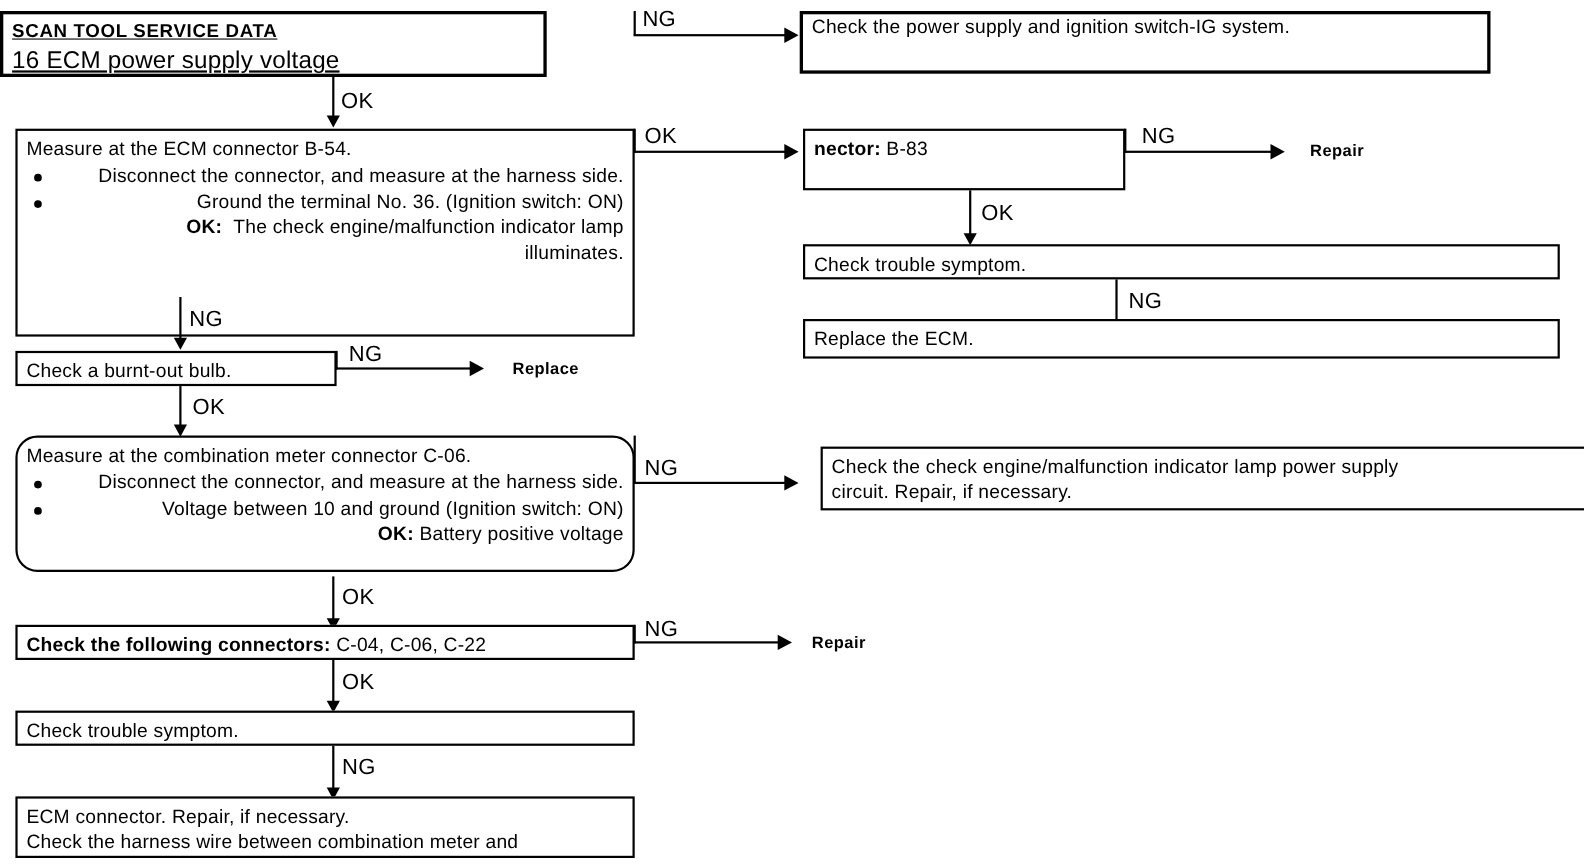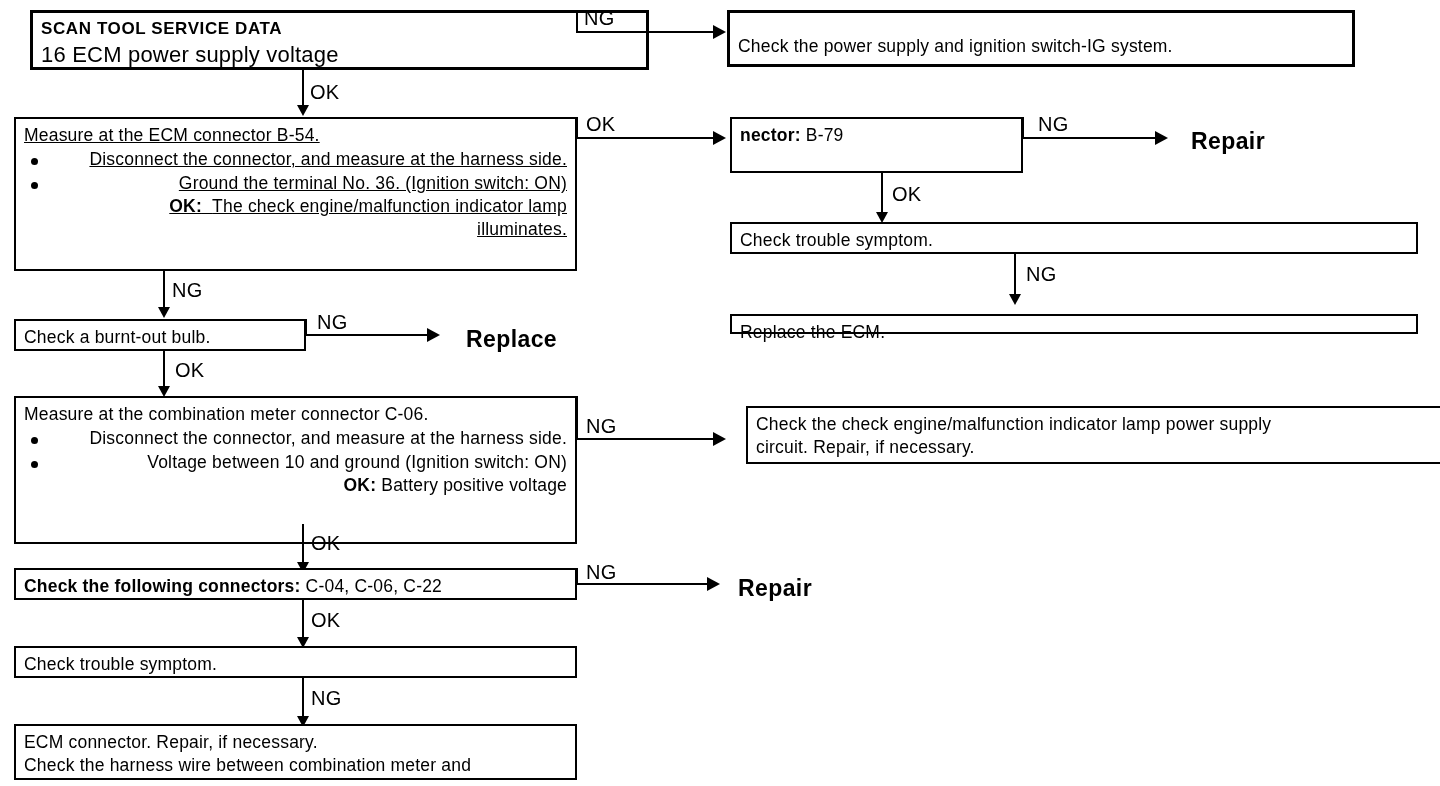--- a/index.html
+++ b/index.html
@@ -57,51 +57,51 @@
   }
   .lbl{
     position:absolute;
     font-size:20px;
     line-height:1;
     white-space:nowrap;
     letter-spacing:0.3px;
   }
   .term{
     position:absolute;
-    font-size:23px;
+    font-size:15px;
     font-weight:bold;
     line-height:1;
     white-space:nowrap;
     letter-spacing:0.4px;
   }
 </style>
 </head>
 <body>
 
 <div id="page">
 
-  <div class="box thick" style="left:30px;top:10px;width:619px;height:60px;">
+  <div class="box thick" style="left:0;top:10px;width:497px;height:60px;text-decoration:underline;">
     <span class="hdr title-line1">SCAN TOOL SERVICE DATA</span>
     <span class="hdr title-line2">16 ECM power supply voltage</span>
   </div>
 
   <div class="vline" style="left:576px;top:10px;height:22px;"></div>
   <div class="hline" style="left:576px;top:31px;width:140px;"></div>
   <div class="arrow-r" style="left:713px;top:25px;"></div>
   <div class="lbl" style="left:584px;top:8px;">NG</div>
 
   <div class="vline" style="left:302px;top:70px;height:38px;"></div>
   <div class="arrow-d" style="left:297px;top:105px;"></div>
   <div class="lbl" style="left:310px;top:82px;">OK</div>
 
-  <div class="box thick" style="left:727px;top:10px;width:628px;height:57px;padding-top:22px;">
+  <div class="box thick" style="left:727px;top:10px;width:628px;height:57px;padding-top:0;">
     <span>Check the power supply and ignition switch-IG system.</span>
   </div>
 
-  <div class="box" style="left:14px;top:117px;width:563px;height:154px;text-decoration:underline;">
+  <div class="box" style="left:14px;top:117px;width:563px;height:189px;">
     <span class="hdr">Measure at the ECM connector B-54.</span>
     <ul class="bullets">
       <li><span class="dot"></span><span>Disconnect the connector, and measure at the harness side.</span></li>
       <li><span class="dot"></span><span>Ground the terminal No. 36. (Ignition switch: ON)</span>
         <span class="sub"><span class="okb">OK:</span>&nbsp;&nbsp;<span>The check engine/malfunction indicator lamp</span></span>
         <span class="ind2">illuminates.</span>
       </li>
     </ul>
   </div>
 
@@ -109,60 +109,60 @@
   <div class="hline" style="left:576px;top:137px;width:140px;"></div>
   <div class="arrow-r" style="left:713px;top:131px;"></div>
   <div class="lbl" style="left:586px;top:114px;">OK</div>
 
   <div class="vline" style="left:163px;top:270px;height:40px;"></div>
   <div class="arrow-d" style="left:158px;top:307px;"></div>
   <div class="lbl" style="left:172px;top:280px;">NG</div>
 
   <div class="box" style="left:730px;top:117px;width:293px;height:56px;">
     <span class="b">nector:</span>
-    <span>B-79</span>
+    <span>B-83</span>
   </div>
 
   <div class="vline" style="left:1022px;top:117px;height:22px;"></div>
   <div class="hline" style="left:1022px;top:137px;width:135px;"></div>
   <div class="arrow-r" style="left:1155px;top:131px;"></div>
   <div class="lbl" style="left:1038px;top:114px;">NG</div>
   <div class="term" style="left:1191px;top:130px;">Repair</div>
 
   <div class="vline" style="left:881px;top:173px;height:42px;"></div>
   <div class="arrow-d" style="left:876px;top:212px;"></div>
   <div class="lbl" style="left:892px;top:184px;">OK</div>
 
   <div class="box" style="left:730px;top:222px;width:688px;height:32px;">
     <span>Check trouble symptom.</span>
   </div>
 
   <div class="vline" style="left:1014px;top:254px;height:44px;"></div>
   <div class="arrow-d" style="left:1009px;top:294px;"></div>
   <div class="lbl" style="left:1026px;top:264px;">NG</div>
 
-  <div class="box" style="left:730px;top:314px;width:688px;height:20px;">
+  <div class="box" style="left:730px;top:290px;width:688px;height:36px;">
     <span>Replace the ECM.</span>
   </div>
 
   <div class="box" style="left:14px;top:319px;width:292px;height:32px;">
     <span>Check a burnt-out bulb.</span>
   </div>
 
   <div class="vline" style="left:305px;top:319px;height:17px;"></div>
   <div class="hline" style="left:305px;top:334px;width:124px;"></div>
   <div class="arrow-r" style="left:427px;top:328px;"></div>
   <div class="lbl" style="left:317px;top:312px;">NG</div>
   <div class="term" style="left:466px;top:328px;">Replace</div>
 
   <div class="vline" style="left:163px;top:351px;height:40px;"></div>
   <div class="arrow-d" style="left:158px;top:386px;"></div>
   <div class="lbl" style="left:175px;top:360px;">OK</div>
 
-  <div class="box" style="left:14px;top:396px;width:563px;height:148px;">
+  <div class="box" style="left:14px;top:396px;width:563px;height:124px;border-radius:20px;">
     <span class="hdr">Measure at the combination meter connector C-06.</span>
     <ul class="bullets">
       <li><span class="dot"></span><span>Disconnect the connector, and measure at the harness side.</span></li>
       <li><span class="dot"></span><span>Voltage between 10 and ground (Ignition switch: ON)</span>
         <span class="sub"><span class="okb">OK:</span>&nbsp;<span>Battery positive voltage</span></span>
       </li>
     </ul>
   </div>
 
   <div class="vline" style="left:576px;top:396px;height:44px;"></div>

